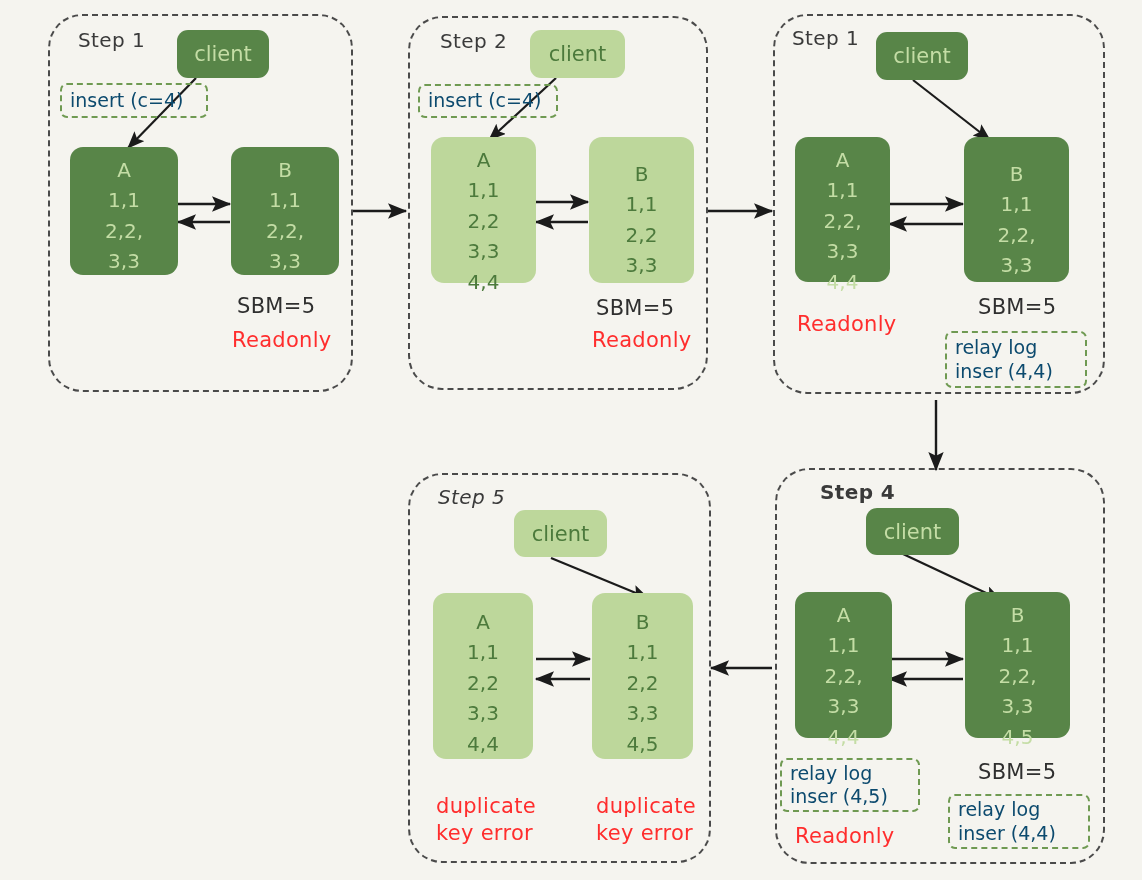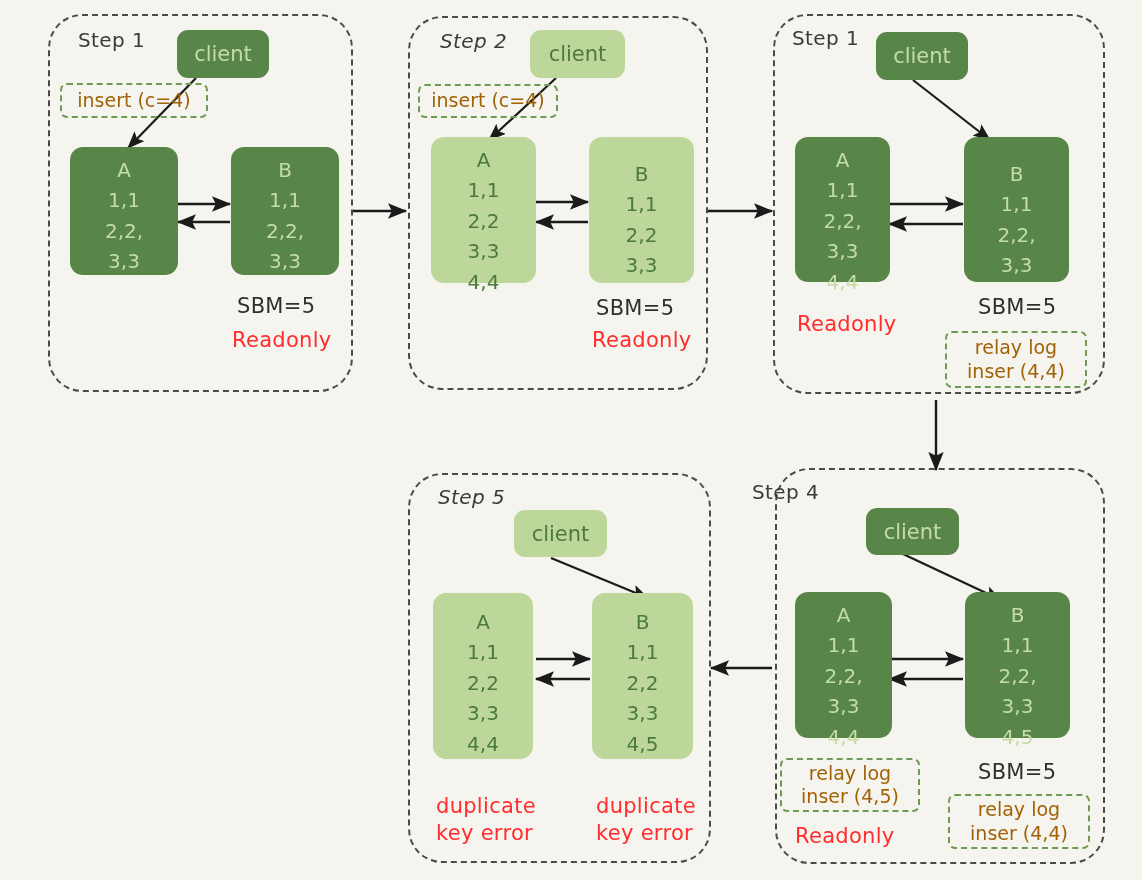--- a/index.html
+++ b/index.html
@@ -71,23 +71,23 @@
   .client.light { background: #bdd79b; color: #4c7a3c; }
 
   
   .note {
     position: absolute;
     border: 2px dashed #6f9a52;
     border-radius: 7px;
     box-sizing: border-box;
     display: flex;
     flex-direction: column;
-    align-items: center;
+    align-items: flex-start;
     justify-content: center;
-    color: #a16207;
+    color: #0c4a6e;
     font-size: 19px;
     line-height: 1.22;
     white-space: nowrap;
     padding: 1px 8px;
   }
   .note .nline { display: block; }
 
   
   .caption {
     position: absolute;
@@ -185,21 +185,21 @@
     <span class="line">B</span>
     <span class="line">1,1</span>
     <span class="line">2,2,</span>
     <span class="line">3,3</span>
   </div>
 
   <div class="caption" style="left:237px; top:294px;">SBM=5</div>
   <div class="caption red" style="left:232px; top:328px;">Readonly</div>
 
   <div class="panel" style="left:408px; top:16px; width:300px; height:374px;"></div>
-  <div class="panel-title" style="left:440px; top:29px;font-style:italic;">Step 2</div>
+  <div class="panel-title" style="left:440px; top:29px;">Step 2</div>
 
   <div class="client light" style="left:530px; top:30px; width:95px; height:48px;">client</div>
 
   <div class="note" style="left:418px; top:84px; width:140px; height:34px;">
     <span class="nline">insert (c=4)</span>
   </div>
 
   <div class="node light" style="left:431px; top:137px; width:105px; height:146px;">
     <span class="line">A</span>
     <span class="line">1,1</span>
@@ -242,21 +242,21 @@
 
   <div class="caption red" style="left:797px; top:312px;">Readonly</div>
   <div class="caption" style="left:978px; top:295px;">SBM=5</div>
 
   <div class="note" style="left:945px; top:331px; width:142px; height:57px;">
     <span class="nline">relay log</span>
     <span class="nline">inser (4,4)</span>
   </div>
 
   <div class="panel" style="left:775px; top:468px; width:330px; height:396px;"></div>
-  <div class="panel-title" style="left:752px; top:480px;">Step 4</div>
+  <div class="panel-title" style="left:820px; top:480px;font-weight:bold;">Step 4</div>
 
   <div class="client dark" style="left:866px; top:508px; width:93px; height:47px;">client</div>
 
   <div class="node dark" style="left:795px; top:592px; width:97px; height:146px;">
     <span class="line">A</span>
     <span class="line">1,1</span>
     <span class="line">2,2,</span>
     <span class="line">3,3</span>
     <span class="line">4,4</span>
   </div>

